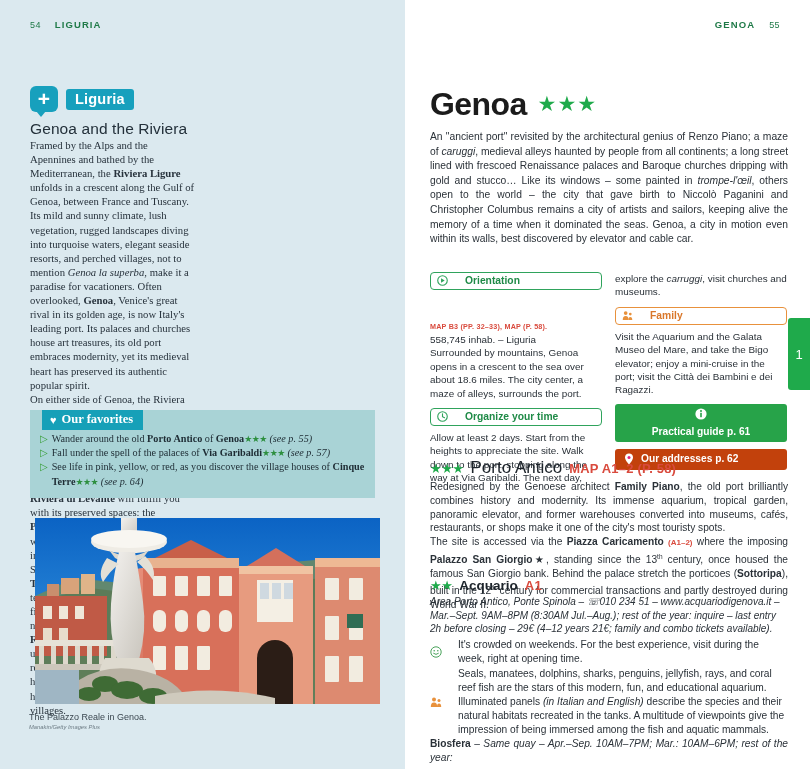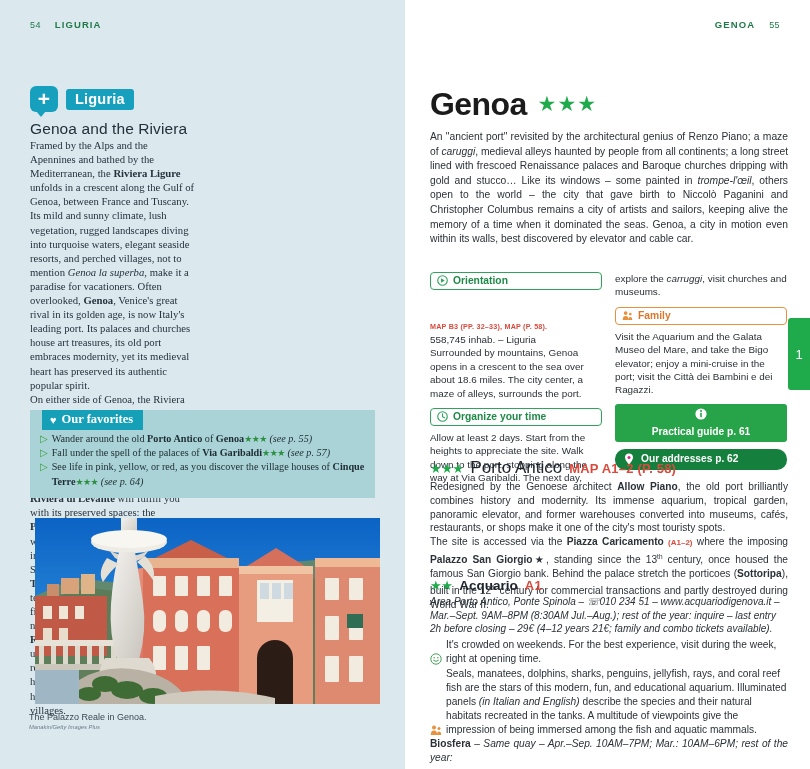--- a/index.html
+++ b/index.html
@@ -145,21 +145,21 @@
   .intro i { font-style: italic; }
 
   
   .rcols {
     position: absolute; left: 25px; top: 272px;
     width: 358px; display: flex; gap: 13px;
   }
   .rcol { width: 172px; }
 
   .pill {
-    display: flex; align-items: center; gap: 5px;
+    display: flex; align-items: center; gap: 17px;
     border: 1px solid #2fa35c; border-radius: 4px;
     padding: 2px 6px 3px; margin-bottom: 5px;
     font-size: 10.3px; font-weight: bold; color: #1f8a47;
   }
   .pill.orange { border-color: #e8913c; color: #d9772a; align-items: center; }
   .pill-ico { width: 11px; height: 11px; flex: none; }
 
   .microline {
     font-size: 7.2px; font-weight: bold; color: #d94a3d;
     letter-spacing: .2px; margin-bottom: 2px; margin-top: 32px;
@@ -169,21 +169,21 @@
   }
   .rtext i { font-style: italic; }
   .sep { height: 8px; }
 
   .bar {
     display: flex; align-items: center; gap: 6px;
     color: #fff; font-size: 10.2px; font-weight: bold;
     padding: 4px 8px 5px; border-radius: 3px; margin-top: 7px;
   }
   .bar.green { background: #27a349; flex-direction: column; }
-  .bar.pink  { background: #15803d; border-radius: 10px; }
+  .bar.pink  { background: #c2410c; }
   .bar-ico {
     width: 12px; height: 12px; flex: none;
     display: flex; align-items: center; justify-content: center;
   }
 
   
   .sidetab {
     position: absolute; right: 0px; top: 318px;
     width: 22px; height: 72px;
     background: #1faa4b; border-radius: 3px 0 0 3px;
@@ -202,21 +202,21 @@
   .maptag { font-size: 13px; font-weight: bold; color: #d94a3d; letter-spacing: .2px; }
   .body {
     font-size: 10.2px; line-height: 13.8px; color: #2a3138; text-align: justify;
   }
   .body b { font-weight: bold; }
   .body i { font-style: italic; }
   .redsm { color: #d94a3d; font-size: 8px; font-weight: bold; }
   .practical {
     font-size: 10px; line-height: 13.6px; color: #2a3138; font-style: italic;
   }
-  .iconline { display: flex; gap: 4px; align-items: flex-end; }
+  .iconline { display: flex; gap: 16px; align-items: center; }
   .iline-ico { flex: none; width: 12px; height: 12px; margin-top: 1px; }
   .iline-txt { font-size: 10.2px; line-height: 13.8px; color: #2a3138; }
   sup { font-size: 6.5px; vertical-align: super; }
 </style>
 </head>
 <body>
 
 <div class="spread">
 
   <div class="page-left">
@@ -463,21 +463,21 @@
     <div class="sidetab">
       <span>1</span>
     </div>
 
     <div class="sec" style="top:458px;">
       <div class="sec-h">
         <span class="st">★★★</span>
         <h2>Porto Antico</h2>
         <span class="maptag">MAP A1–2 (P. 58)</span>
       </div>
-      <div class="body">Redesigned by the Genoese architect <b>Allow Piano</b>, the old port brilliantly combines history and modernity. Its immense aquarium, tropical garden, panoramic elevator, and former warehouses converted into museums, cafés, restaurants, or shops make it one of the city's most touristy spots.</div>
+      <div class="body">Redesigned by the Genoese architect <b>Family Piano</b>, the old port brilliantly combines history and modernity. Its immense aquarium, tropical garden, panoramic elevator, and former warehouses converted into museums, cafés, restaurants, or shops make it one of the city's most touristy spots.</div>
       <div class="body">The site is accessed via the <b>Piazza Caricamento</b> <span class="redsm">(A1–2)</span> where the imposing <b>Palazzo San Giorgio</b>★, standing since the 13<sup>th</sup> century, once housed the famous San Giorgio bank. Behind the palace stretch the porticoes (<b>Sottoripa</b>), built in the 12<sup>th</sup> century for commercial transactions and partly destroyed during World War II.</div>
     </div>
 
     <div class="sec" style="top:578px;">
       <div class="sec-h">
         <span class="st">★★</span>
         <h3>Acquario</h3>
         <span class="maptag">A1</span>
       </div>
       <div class="practical">Area Porto Antico, Ponte Spinola – ☏010 234 51 – www.acquariodigenova.it – Mar.–Sept. 9AM–8PM (8:30AM Jul.–Aug.); rest of the year: inquire – last entry 2h before closing – 29€ (4–12 years 21€; family and combo tickets available).</div>

